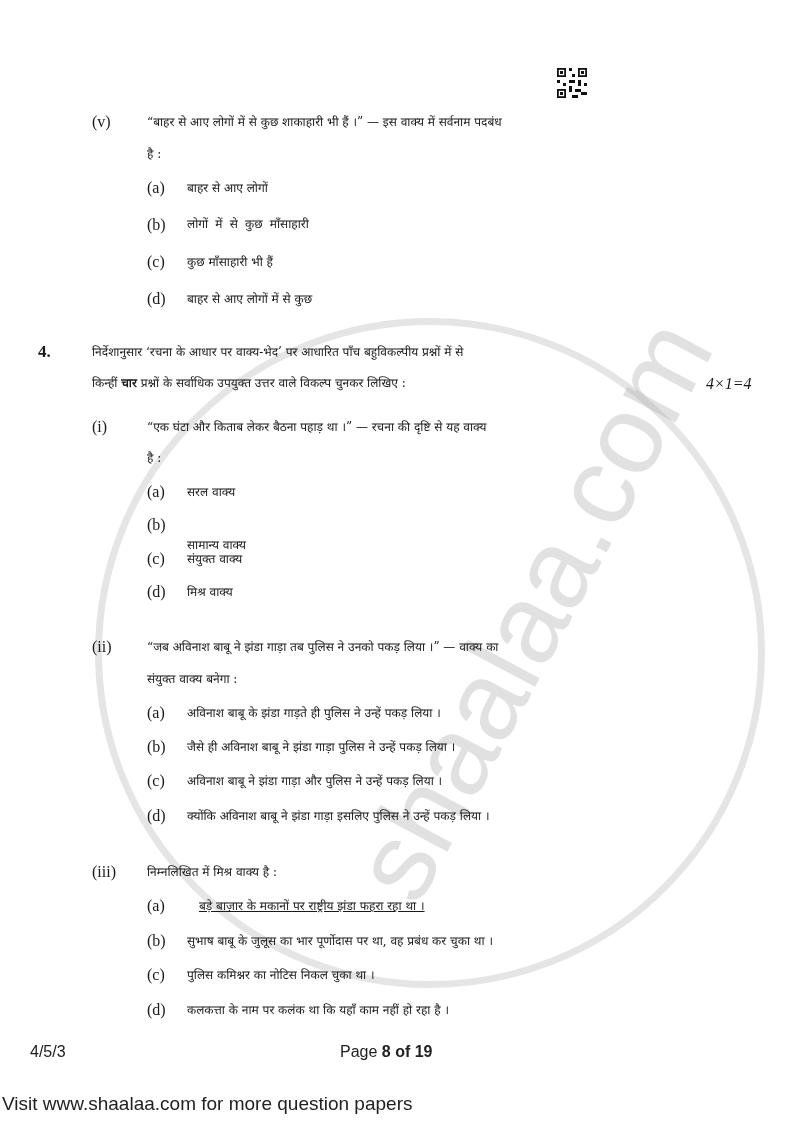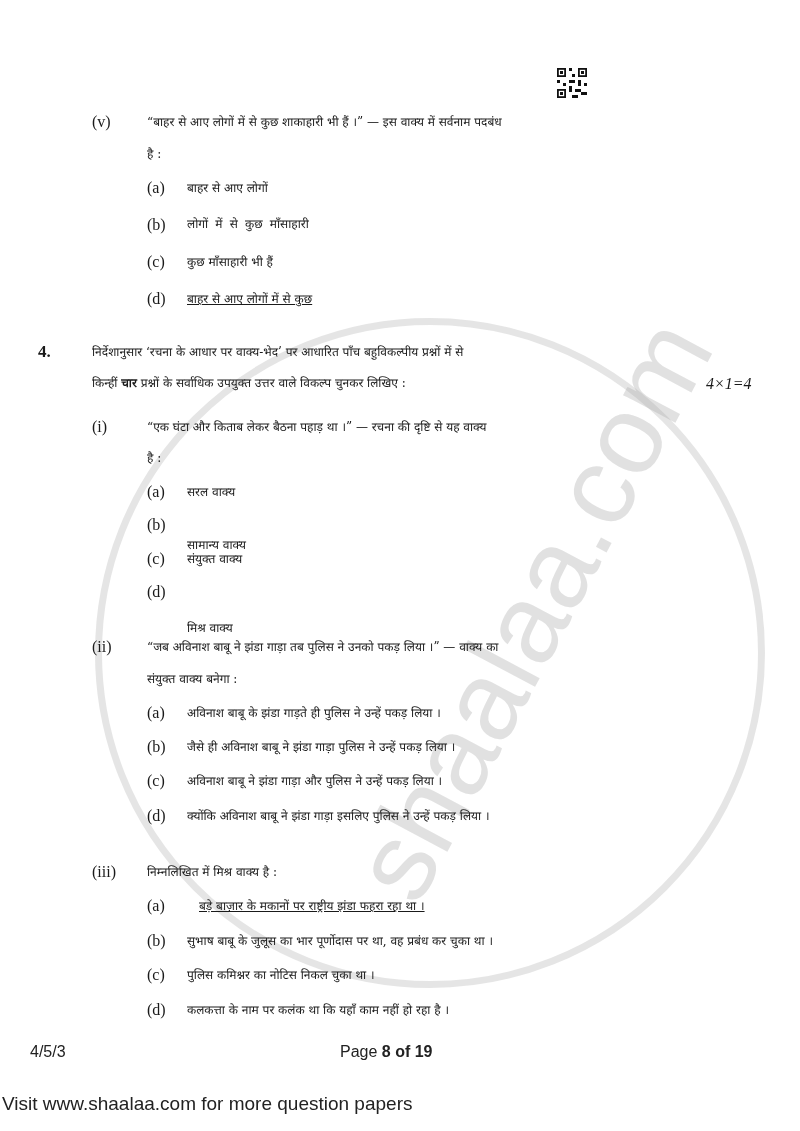--- a/index.html
+++ b/index.html
@@ -53,39 +53,39 @@
 <div class="line" style="left:147px; top:110px;">“बाहर से आए लोगों में से कुछ शाकाहारी भी हैं ।” — इस वाक्य में सर्वनाम पदबंध</div>
 <div class="line" style="left:147px; top:142px;">है :</div>
 
 <div class="num" style="left:147px; top:176px;">(a)</div>
 <div class="line" style="left:187px; top:176px;">बाहर से आए लोगों</div>
 <div class="num" style="left:147px; top:213px;">(b)</div>
 <div class="line" style="left:187px; top:213px;font-family:Liberation Mono, monospace;">लोगों में से कुछ माँसाहारी</div>
 <div class="num" style="left:147px; top:250px;">(c)</div>
 <div class="line" style="left:187px; top:250px;">कुछ माँसाहारी भी हैं</div>
 <div class="num" style="left:147px; top:287px;">(d)</div>
-<div class="line" style="left:187px; top:287px;text-decoration:underline;">बाहर से आए लोगों में से कुछ</div>
+<div class="line" style="left:187px; top:287px;">बाहर से आए लोगों में से कुछ</div>
 
 <div class="num qnum" style="left:38px; top:340px;">4.</div>
 <div class="line" style="left:92px; top:340px;">निर्देशानुसार ‘रचना के आधार पर वाक्य-भेद’ पर आधारित पाँच बहुविकल्पीय प्रश्नों में से</div>
 <div class="line" style="left:92px; top:371px;"><span>किन्हीं </span><span class="bold-it">चार</span><span> प्रश्नों के सर्वाधिक उपयुक्त उत्तर वाले विकल्प चुनकर लिखिए :</span></div>
 <div class="num marks" style="left:706px; top:372px;">4×1=4</div>
 
 <div class="num" style="left:92px; top:415px;">(i)</div>
 <div class="line" style="left:147px; top:415px;">“एक घंटा और किताब लेकर बैठना पहाड़ था ।” — रचना की दृष्टि से यह वाक्य</div>
 <div class="line" style="left:147px; top:446px;">है :</div>
 
 <div class="num" style="left:147px; top:480px;">(a)</div>
 <div class="line" style="left:187px; top:480px;">सरल वाक्य</div>
 <div class="num" style="left:147px; top:513px;">(b)</div>
 <div class="line" style="left:187px; top:513px;margin-top:20px;">सामान्य वाक्य</div>
 <div class="num" style="left:147px; top:547px;">(c)</div>
 <div class="line" style="left:187px; top:547px;">संयुक्त वाक्य</div>
 <div class="num" style="left:147px; top:580px;">(d)</div>
-<div class="line" style="left:187px; top:580px;margin-top:36px;">मिश्र वाक्य</div>
+<div class="line" style="left:187px; top:580px;">मिश्र वाक्य</div>
 
 <div class="num" style="left:92px; top:635px;">(ii)</div>
 <div class="line" style="left:147px; top:635px;">“जब अविनाश बाबू ने झंडा गाड़ा तब पुलिस ने उनको पकड़ लिया ।” — वाक्य का</div>
 <div class="line" style="left:147px; top:667px;">संयुक्त वाक्य बनेगा :</div>
 
 <div class="num" style="left:147px; top:701px;">(a)</div>
 <div class="line" style="left:187px; top:701px;">अविनाश बाबू के झंडा गाड़ते ही पुलिस ने उन्हें पकड़ लिया ।</div>
 <div class="num" style="left:147px; top:735px;">(b)</div>
 <div class="line" style="left:187px; top:735px;text-align:center;">जैसे ही अविनाश बाबू ने झंडा गाड़ा पुलिस ने उन्हें पकड़ लिया ।</div>
 <div class="num" style="left:147px; top:769px;">(c)</div>

